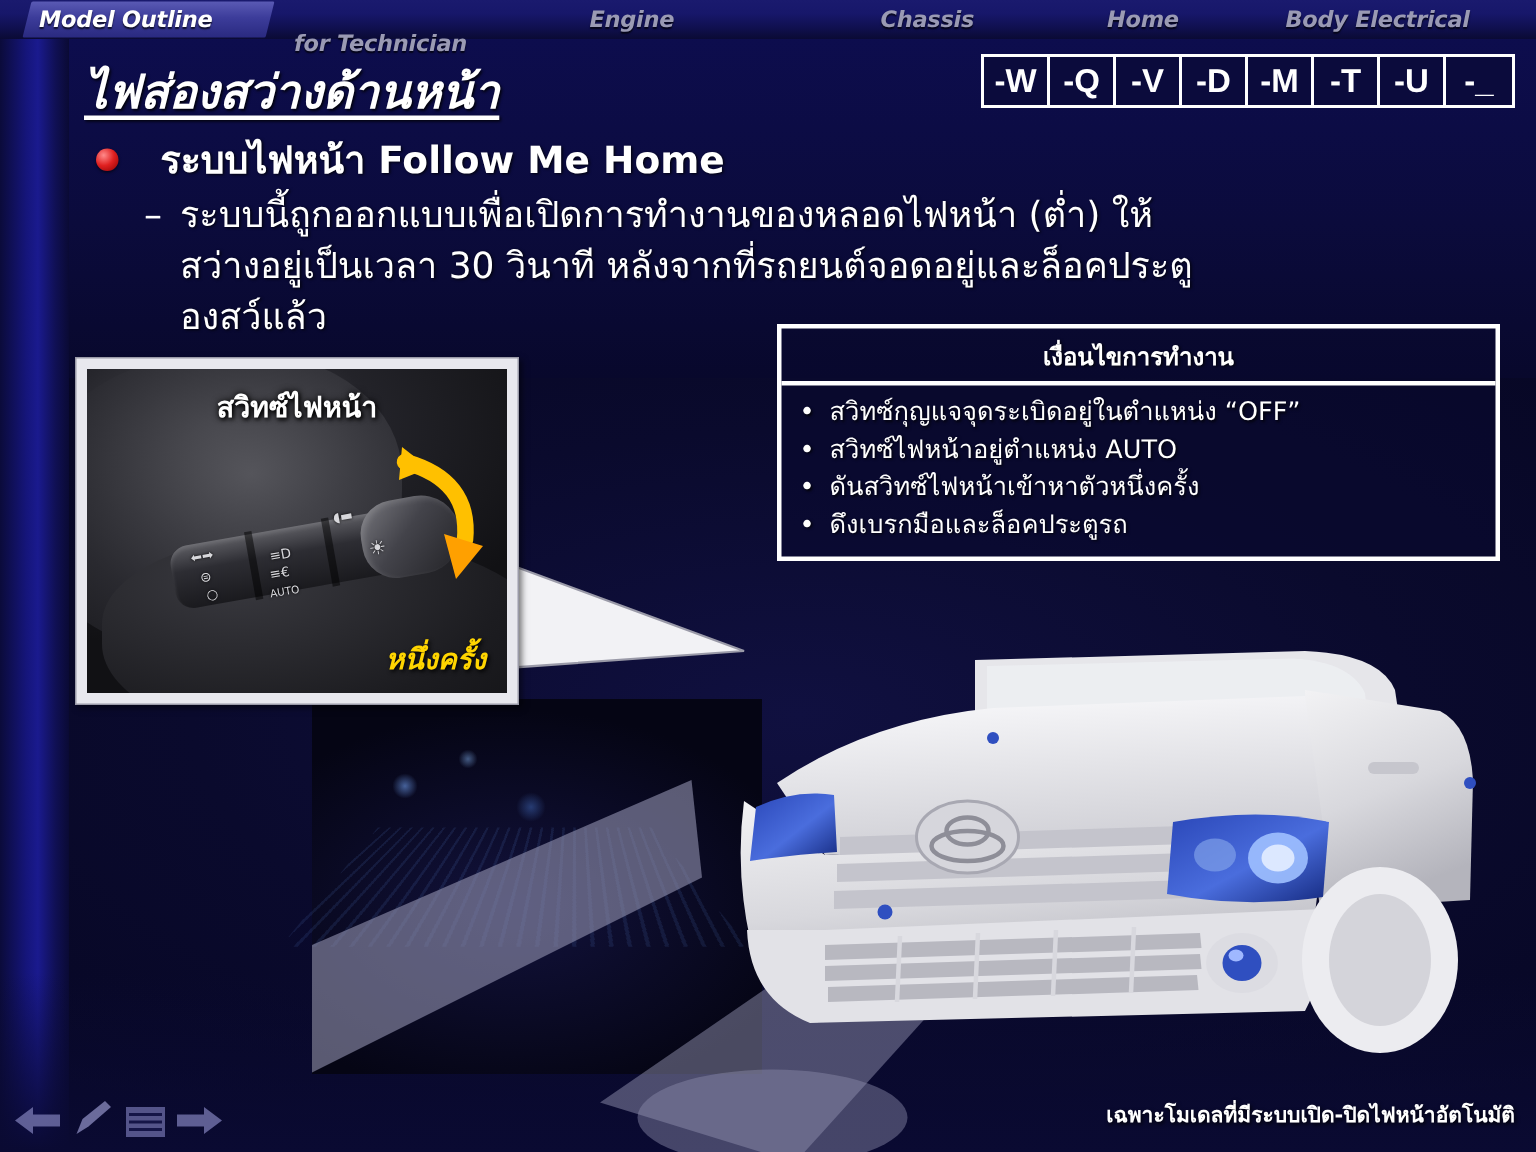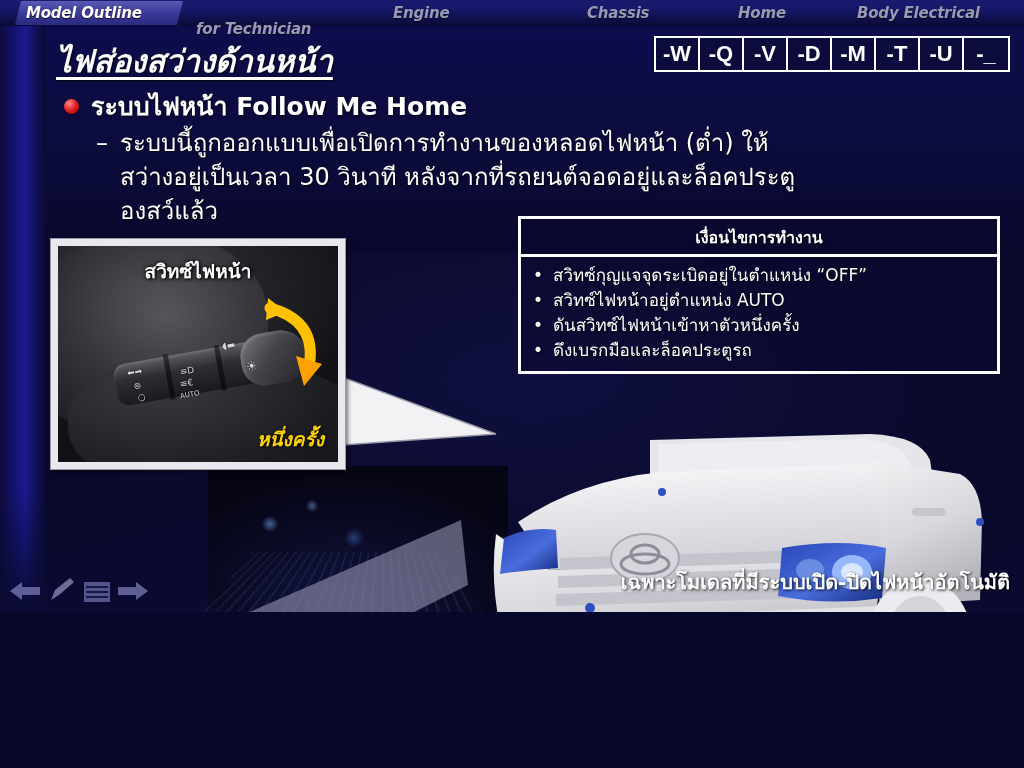--- a/index.html
+++ b/index.html
@@ -9,21 +9,21 @@
     width: 1024px;
     height: 768px;
     overflow: hidden;
     font-family: "DejaVu Sans", "Liberation Sans", sans-serif;
     background: #07072a;
   }
 
   .slide {
     position: relative;
     width: 1024px;
-    height: 612px;
+    height: 768px;
     background: #7f1d1d;
     overflow: hidden;
   }
 
   
   .bg-base {
     position: absolute;
     inset: 0;
     background:
       radial-gradient(ellipse 900px 420px at 52% 62%, #101040 0%, #0a0a2d 45%, #070725 80%);
@@ -117,21 +117,21 @@
     font-family: "Liberation Sans", sans-serif;
   }
   .codebox:last-child { border-right: none; }
 
   
   .h-bullet {
     position: absolute;
     left: 64px; top: 86px;
     display: flex;
     align-items: center;
-    gap: 12px;
+    gap: 28px;
     z-index: 30;
   }
   .dot {
     width: 15px; height: 15px;
     border-radius: 50%;
     background: radial-gradient(circle at 34% 30%, #ff8a8a 0%, #e02020 48%, #8a0000 100%);
     flex: none;
     box-shadow: 0 1px 2px rgba(0,0,0,0.6);
   }
   .h-bullet-text {
@@ -327,21 +327,21 @@
     left: 400px; top: 430px;
     width: 600px; height: 300px;
     z-index: 20;
   }
 
   
   .bottom-caption {
     position: absolute;
     right: 14px; bottom: 14px;
     color: #ffffff;
-    font-size: 20px;
+    font-size: 14px;
     font-weight: bold;
     text-shadow: 1px 1px 3px rgba(0,0,0,0.9);
     z-index: 35;
     white-space: nowrap;
   }
 
   
   .navbar {
     position: absolute;
     left: 0; bottom: 0;

